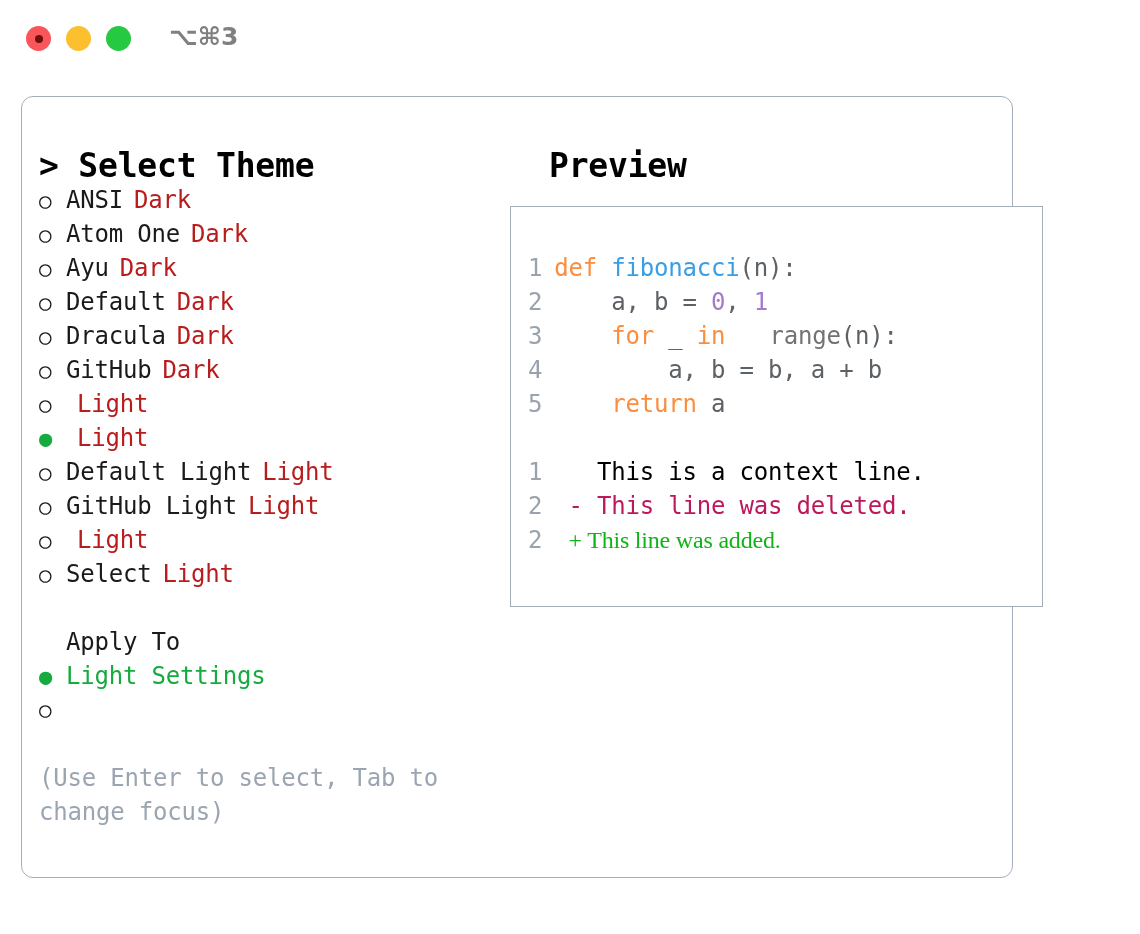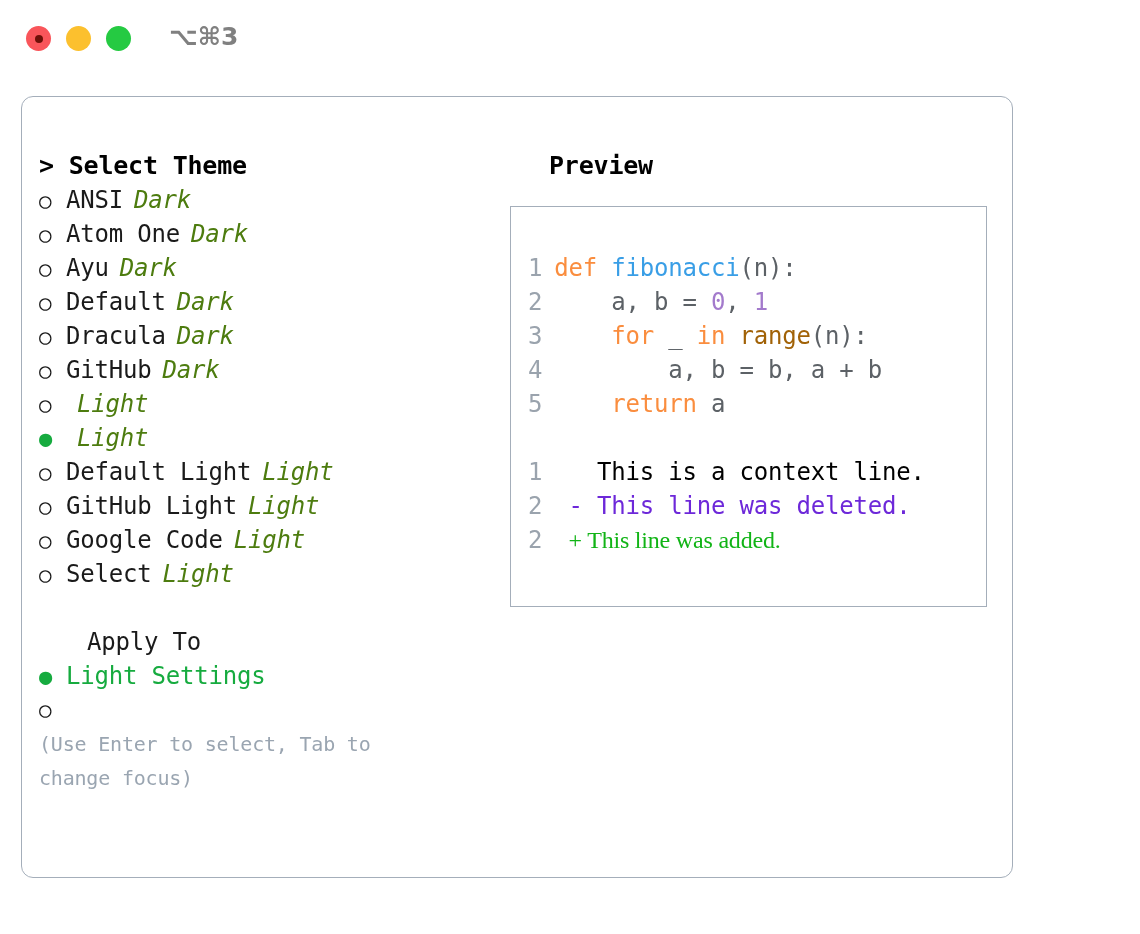--- a/index.html
+++ b/index.html
@@ -87,21 +87,21 @@
 
   
   .left-col {
     position: absolute;
     left: 17px;
     top: 52px;
     width: 440px;
   }
   .section-title {
     font-family: "DejaVu Sans Mono", monospace;
-    font-size: 25px;
+    font-size: 33px;
     font-weight: 700;
     color: #000000;
     line-height: 34px;
     white-space: pre;
     letter-spacing: -0.2px;
   }
   .list {
     margin: 0;
     padding: 0;
     list-style: none;
@@ -122,57 +122,56 @@
     font-size: 21px;
     color: #1a1a1a;
   }
   .marker.sel { color: #16ab3f; font-size: 22px; }
   .marker.blank { color: transparent; }
   .label {
     color: #1a1a1a;
   }
   .row.selected .label { color: #16ab3f; }
   .tag {
-    color: #4d7c0f;
+    color: #b91c1c;
     margin-left: 11px;
-    font-style: italic;
   }
   .group-head {
     height: 34px;
     line-height: 34px;
     font-size: 24px;
     color: #1a1a1a;
     white-space: pre;
     letter-spacing: -0.2px;
     display: flex;
     align-items: flex-end;
-    gap: 21px;
   }
   .spacer-34 { height: 34px; }
   .hint {
+    margin-top: 34px;
     width: 412px;
-    font-size: 20px;
+    font-size: 24px;
     line-height: 34px;
     color: #9aa5b1;
     letter-spacing: -0.2px;
   }
 
   
   .right-col {
     position: absolute;
     left: 479px;
     top: 52px;
     width: 500px;
     margin-left: 48px;
   }
   .preview-box {
     position: absolute;
     left: 488px;
     top: 109px;
-    width: 477px;
+    width: 533px;
     height: 401px;
     box-sizing: border-box;
     border: 1px solid #a4aeba;
     background: #ffffff;
   }
   .code {
     position: absolute;
     left: 17px;
     top: 44px;
     font-size: 24px;
@@ -183,24 +182,24 @@
   .cl { display: block; white-space: pre; }
   .ln {
     color: #9aa3ad;
     display: inline-block;
     width: 12px;
     text-align: right;
   }
   .kw   { color: #fa8d3e; }
   .fn   { color: #399ee6; }
   .num  { color: #a37acc; }
-  .bi   { color: #a16207; }
+  .bi   { color: #737373; margin-left: 30px; }
   .pl   { color: #5c6166; }
   .ctx  { color: #000000; }
-  .del  { color: #6d28d9; text-align: right; }
+  .del  { color: #be185d; text-align: right; }
   .add  { color: #11b416; font-family: Liberation Serif, serif; }
   .blank-line { display: block; height: 34px; }
 </style>
 </head>
 <body>
 
 <div class="window">
 
   <div class="titlebar">
     <div class="dots">
@@ -221,21 +220,21 @@
           <li class="row"><span class="marker">○</span><span class="label">ANSI</span><span class="tag">Dark</span></li>
           <li class="row"><span class="marker">○</span><span class="label">Atom One</span><span class="tag">Dark</span></li>
           <li class="row"><span class="marker">○</span><span class="label">Ayu</span><span class="tag">Dark</span></li>
           <li class="row"><span class="marker">○</span><span class="label">Default</span><span class="tag">Dark</span></li>
           <li class="row"><span class="marker">○</span><span class="label">Dracula</span><span class="tag">Dark</span></li>
           <li class="row"><span class="marker">○</span><span class="label">GitHub</span><span class="tag">Dark</span></li>
           <li class="row"><span class="marker">○</span><span class="tag">Light</span></li>
           <li class="row selected"><span class="marker sel">●</span><span class="tag">Light</span></li>
           <li class="row"><span class="marker">○</span><span class="label">Default Light</span><span class="tag">Light</span></li>
           <li class="row"><span class="marker">○</span><span class="label">GitHub Light</span><span class="tag">Light</span></li>
-          <li class="row"><span class="marker">○</span><span class="label">Google Code</span><span class="tag">Light</span></li>
+          <li class="row"><span class="marker">○</span><span class="tag">Light</span></li>
           <li class="row"><span class="marker">○</span><span class="label">Select</span><span class="tag">Light</span></li>
         </ul>
 
       <div class="spacer-34"></div>
 
       <div class="group-head">
         <span class="marker blank">○</span>
         <span>Apply To</span>
       </div>
 

